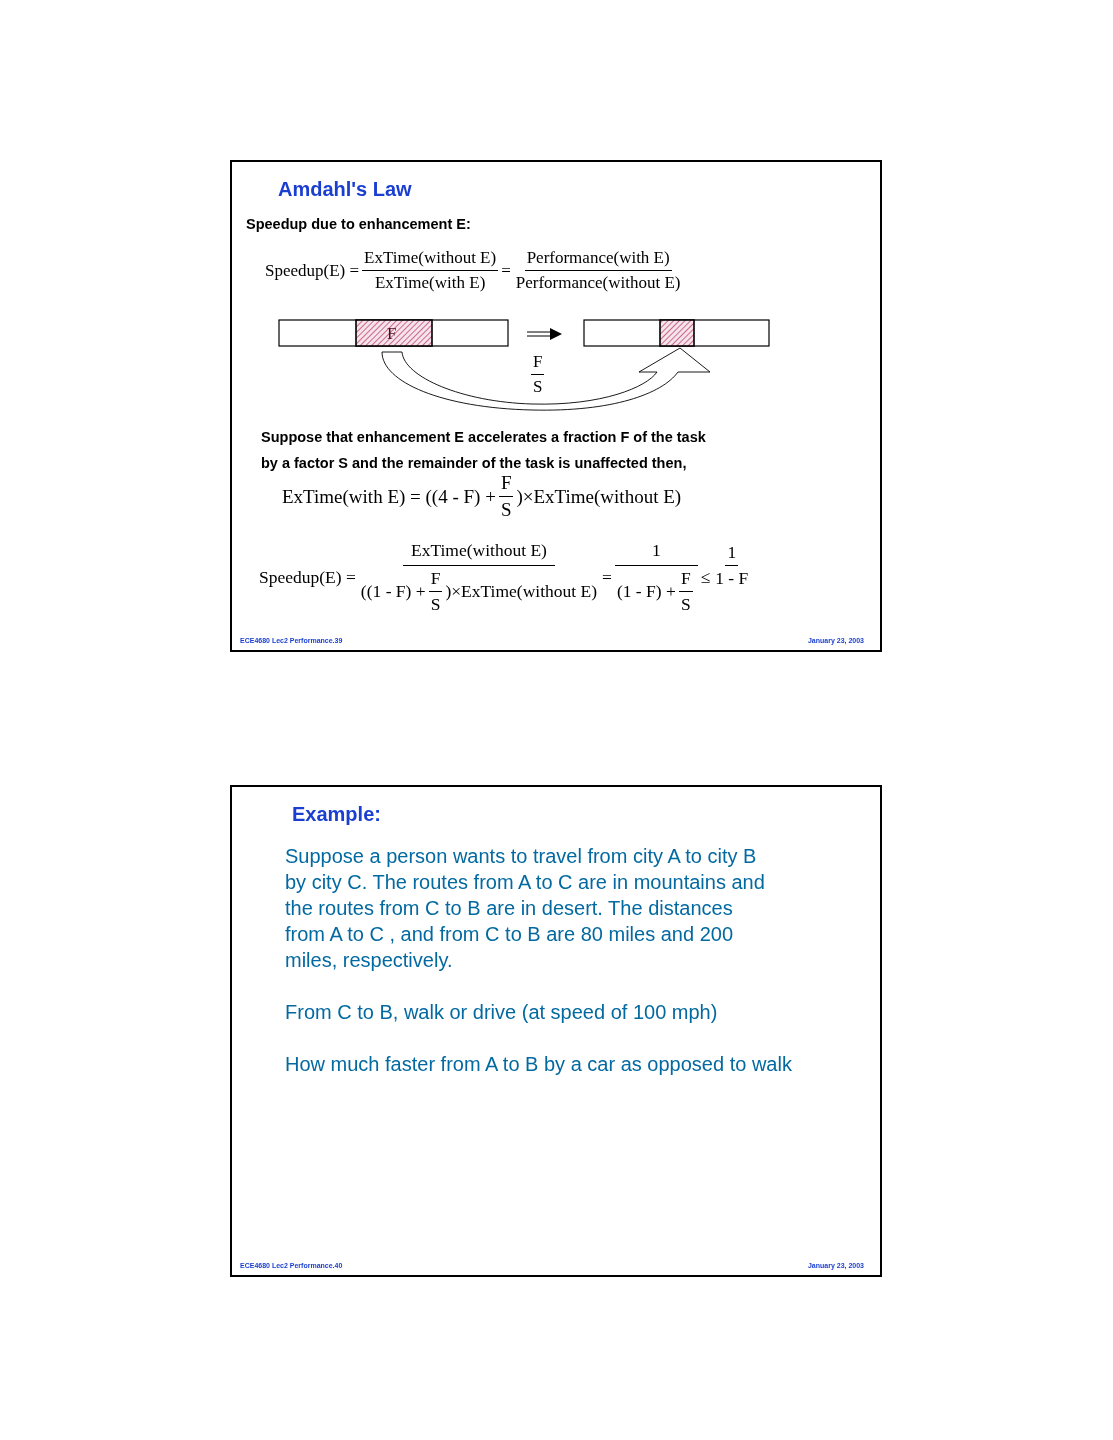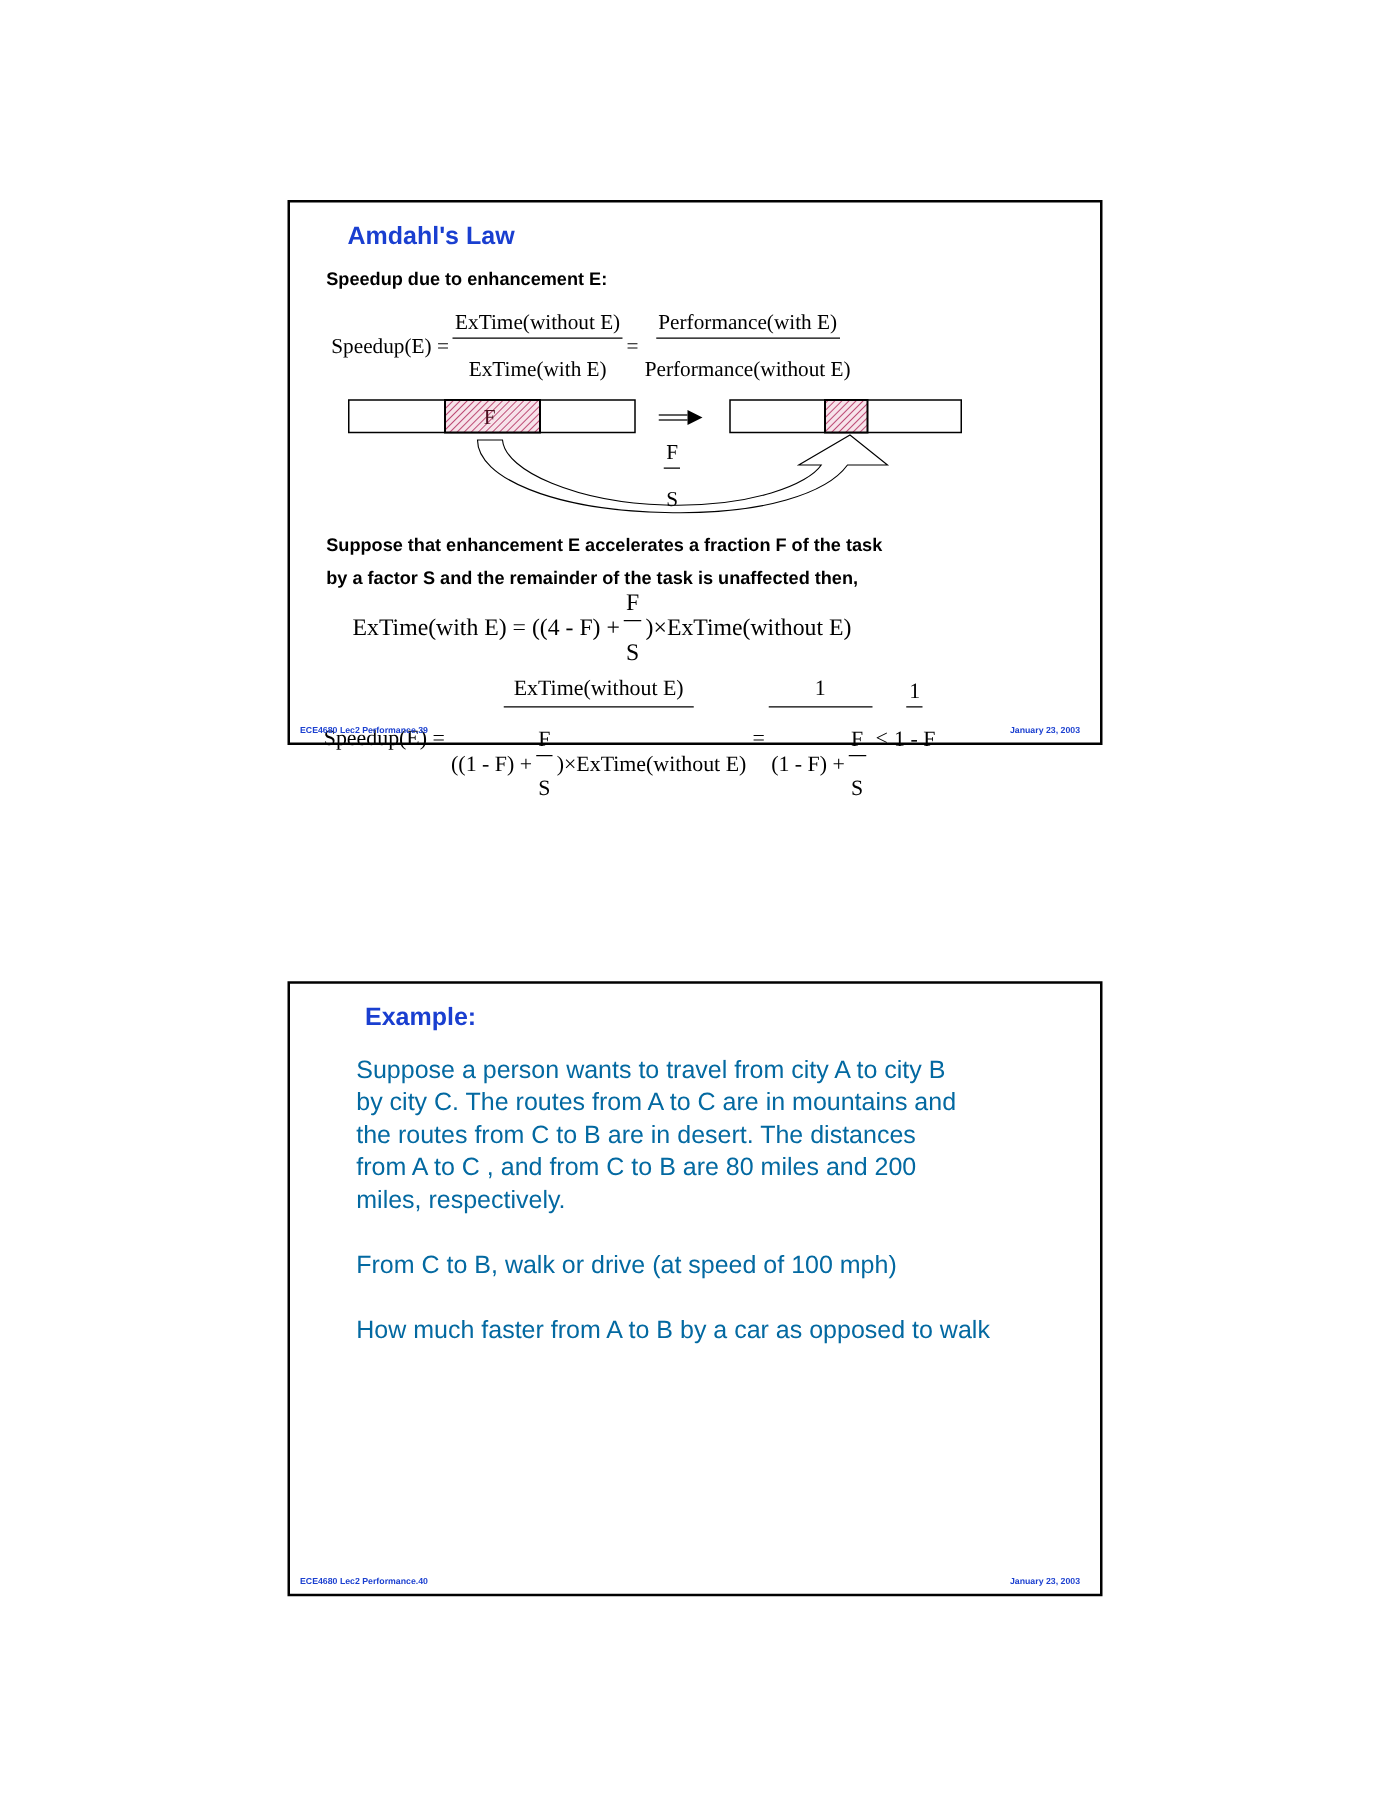--- a/index.html
+++ b/index.html
@@ -1,55 +1,55 @@
 <!DOCTYPE html>
 <html><head>
   <meta charset="utf-8">
   <style>
     html, body { margin: 0; padding: 0; background: #ffffff; }
     body { width: 1113px; height: 1440px; position: relative; overflow: hidden; }
     .slide {
       position: absolute; left: 230px; width: 652px; border: 2px solid #000;
       background: #fff; box-sizing: border-box;
     }
-    #slide1 { top: 160px; height: 436px; }
+    #slide1 { top: 160px; height: 492px; }
     #slide2 { top: 785px; height: 492px; }
     .title {
       position: absolute; color: #1a3fd0; font-family: "Liberation Sans", sans-serif;
       font-weight: bold; font-size: 20px;
     }
     .bold-line {
       position: absolute; font-family: "Liberation Sans", sans-serif; font-weight: bold;
       font-size: 14.5px; color: #000; white-space: nowrap;
     }
     .serif {
       font-family: "Liberation Serif", serif; color: #000; white-space: nowrap;
     }
     .eq { position: absolute; display: flex; align-items: center; font-size: 17px; }
-    .frac { display: inline-flex; flex-direction: column; align-items: center; margin: 0 3px; gap: 13px; }
+    .frac { display: inline-flex; flex-direction: column; align-items: center; margin: 0 3px; }
     .frac .num { padding: 0 2px 2px; border-bottom: 1px solid #000; }
     .frac .den { padding: 2px 2px 0; text-align: center; }
     .footer {
       position: absolute; bottom: 6px; font-family: "Liberation Sans", sans-serif; font-weight: bold;
       font-size: 7px; color: #1a3fd0;
     }
     .footer.left { left: 8px; }
     .footer.right { right: 16px; }
     .body-text {
       position: absolute; left: 53px; font-family: "Liberation Sans", sans-serif; font-size: 20px;
       line-height: 26px; color: #0369a1;
     }
     .body-text div { white-space: nowrap; min-height: 26px; }
   </style>
 </head>
 <body>
 
 <div class="slide" id="slide1">
   <div class="title" style="left:46px; top:16px;">Amdahl's Law</div>
-  <div class="bold-line" style="left:29px; top:54px;text-align:right;">Speedup  due to enhancement E:</div>
+  <div class="bold-line" style="left:14px; top:54px;text-align:right;">Speedup  due to enhancement E:</div>
 
   <div class="eq serif" style="left:33px; top:86px;">
     <span>Speedup(E) =</span>
     <span class="frac">
       <span class="num">ExTime(without  E)</span>
       <span class="den">ExTime(with  E)</span>
     </span>
     <span>=</span>
     <span class="frac">
       <span class="num">Performance(with  E)</span>

